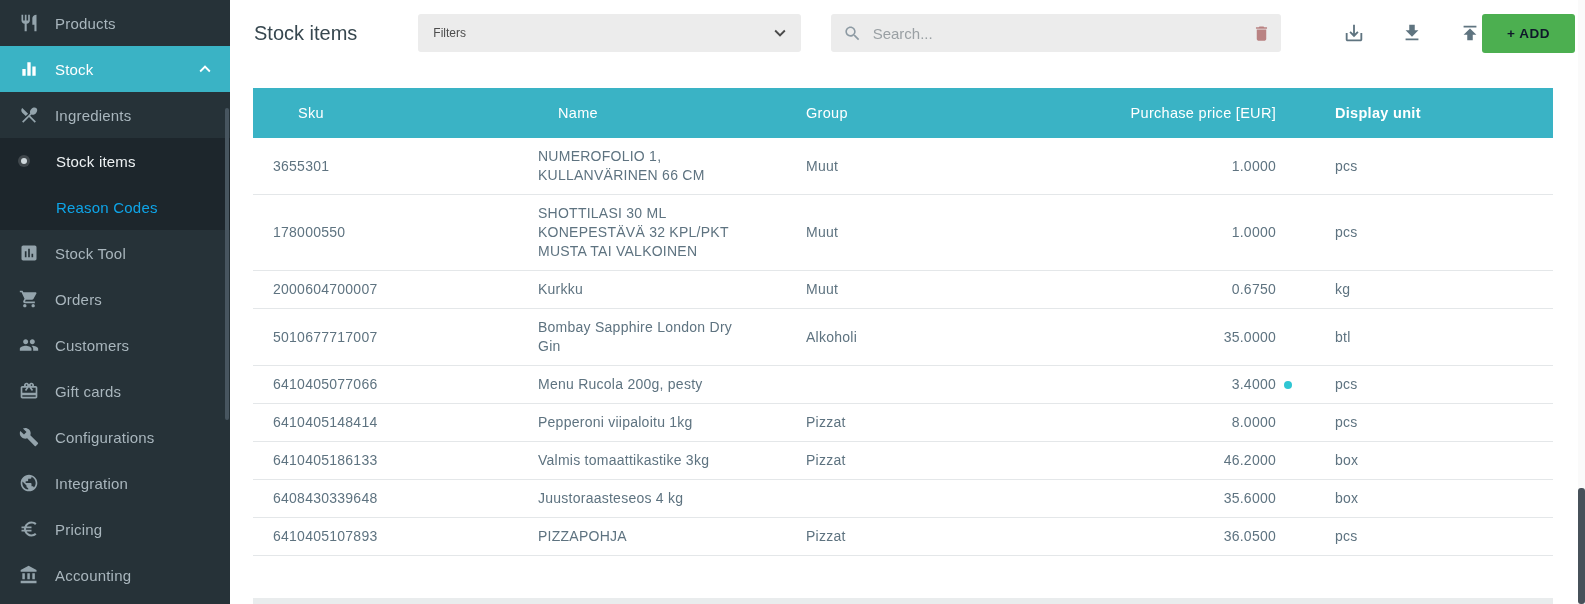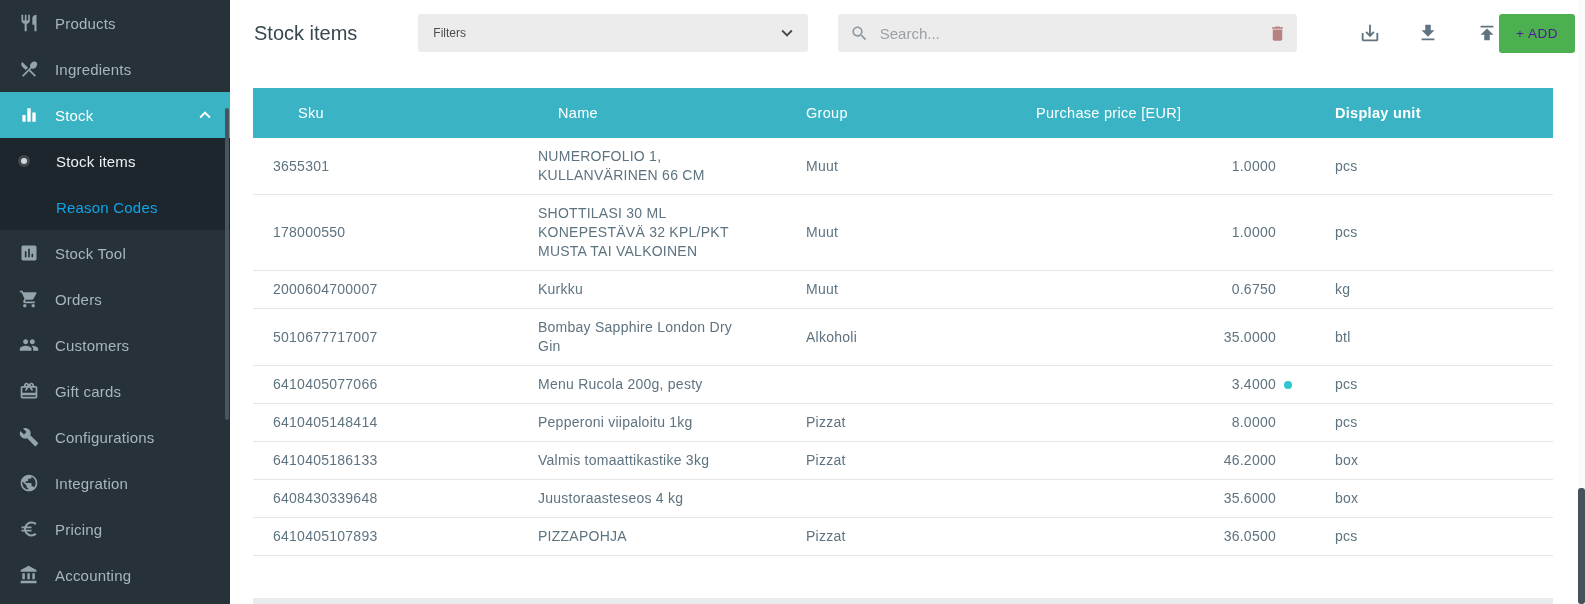--- a/index.html
+++ b/index.html
@@ -72,35 +72,35 @@
   .search input::placeholder{color:#9aa0a4;}
   .clear-btn{background:none;border:none;padding:0;margin:0;cursor:pointer;color:#b98282;display:flex;}
   .clear-btn svg{width:19px;height:19px;fill:currentColor;}
   .icon-btn{
     width:26px;height:26px;background:none;border:none;padding:0;cursor:pointer;
     color:#5f7480;display:flex;align-items:center;justify-content:center;
   }
   .icon-btn svg{width:22px;height:22px;fill:currentColor;}
   .ib-1{margin-left:61px;} .ib-2{margin-left:34px;} .ib-3{margin-left:34px;}
   .add-btn{
-    margin-left:auto;background:var(--add-green);color:#4c1d95;border:none;border-radius:3px;
-    font-size:13.5px;font-weight:400;letter-spacing:.5px;padding:12px 17px;
+    margin-left:auto;background:var(--add-green);color:#0f172a;border:none;border-radius:3px;
+    font-size:13.5px;font-weight:700;letter-spacing:.5px;padding:12px 25px;
     cursor:pointer;font-family:inherit;white-space:nowrap;
   }
   
   .table-wrap{margin:22px 0 0 23px;}
   table{width:1300px;border-collapse:collapse;table-layout:fixed;font-size:14px;}
   thead th{
     background:var(--accent);color:#fff;font-weight:500;font-size:14.5px;
     height:50px;text-align:left;padding:10px 18px;letter-spacing:.3px;cursor:pointer;
   }
   th.h-sku{padding-left:45px;}
   th.h-name{padding-left:40px;}
   th.h-group{padding-left:18px;}
-  th.h-price{padding-right:14px;}
+  th.h-price{text-align:right;padding-right:14px;}
   th.h-unit{padding-left:45px;font-weight:bold;}
   tbody tr{cursor:pointer;background:#fff;}
   tbody td{
     border-bottom:1px solid #e4e7e9;padding:9px 18px;color:#5e7380;
     line-height:19px;letter-spacing:.25px;vertical-align:middle;
   }
   td.c-sku{padding-left:20px;}
   td.c-name{padding-left:20px;padding-right:55px;}
   td.c-price{text-align:right;padding-right:14px;position:relative;}
   td.c-unit{padding-left:45px;}
@@ -120,41 +120,41 @@
 
   <div class="side-item">
     <span class="ic">
       <svg viewBox="0 0 24 24">
           <path d="M11 9H9V2H7v7H5V2H3v7c0 2.12 1.66 3.84 3.75 3.97V22h2.5v-9.03C11.34 12.84 13 11.12 13 9V2h-2v7zm5-3v8h2.5v8H21V2c-2.76 0-5 2.24-5 4z"></path>
         </svg>
     </span>
     <span>Products</span>
   </div>
 
-  <div class="side-item">
-    <span class="ic">
-      <svg viewBox="0 0 24 24">
-          <path d="M8.1 13.34l2.83-2.83L3.91 3.5c-1.56 1.56-1.56 4.09 0 5.66l4.19 4.18zm6.78-1.81c1.53.71 3.68.21 5.27-1.38 1.91-1.91 2.28-4.65.81-6.12-1.46-1.46-4.2-1.1-6.12.81-1.59 1.59-2.09 3.74-1.38 5.27L3.7 19.87l1.41 1.41L12 14.41l6.88 6.88 1.41-1.41L13.41 13l1.47-1.47z"></path>
-        </svg>
-    </span>
-    <span>Ingredients</span>
-  </div>
-
   <div class="side-item active">
     <span class="ic">
       <svg viewBox="0 0 24 24">
           <path d="M10 20h4V4h-4v16zm-6 0h4v-8H4v8zM16 9v11h4V9h-4z"></path>
         </svg>
     </span>
     <span>Stock</span>
     <span class="chev-up">
       <svg viewBox="0 0 24 24">
           <path d="M12 8l-6 6 1.41 1.41L12 10.83l4.59 4.58L18 14z"></path>
         </svg>
     </span>
+  </div>
+
+  <div class="side-item">
+    <span class="ic">
+      <svg viewBox="0 0 24 24">
+          <path d="M8.1 13.34l2.83-2.83L3.91 3.5c-1.56 1.56-1.56 4.09 0 5.66l4.19 4.18zm6.78-1.81c1.53.71 3.68.21 5.27-1.38 1.91-1.91 2.28-4.65.81-6.12-1.46-1.46-4.2-1.1-6.12.81-1.59 1.59-2.09 3.74-1.38 5.27L3.7 19.87l1.41 1.41L12 14.41l6.88 6.88 1.41-1.41L13.41 13l1.47-1.47z"></path>
+        </svg>
+    </span>
+    <span>Ingredients</span>
   </div>
 
   <div class="submenu">
     <div class="sub-item active">
       <span class="bullet"></span>
       <span>Stock items</span>
     </div>
     <div class="sub-item">
       <span>Reason Codes</span>
     </div>

